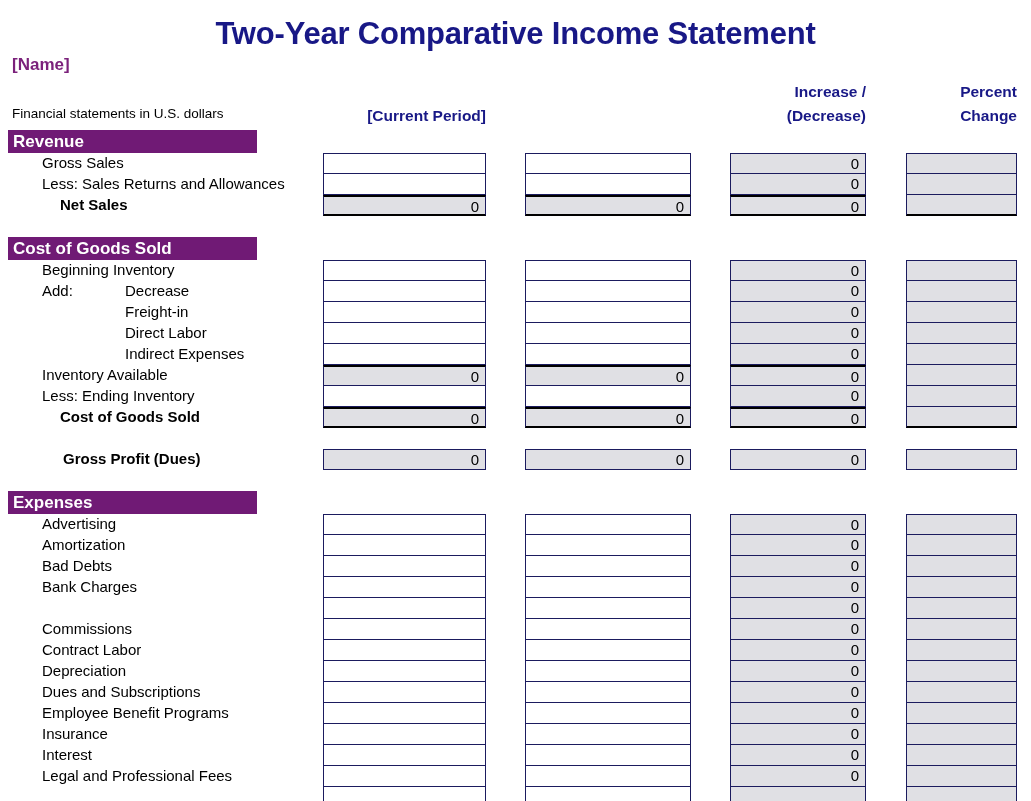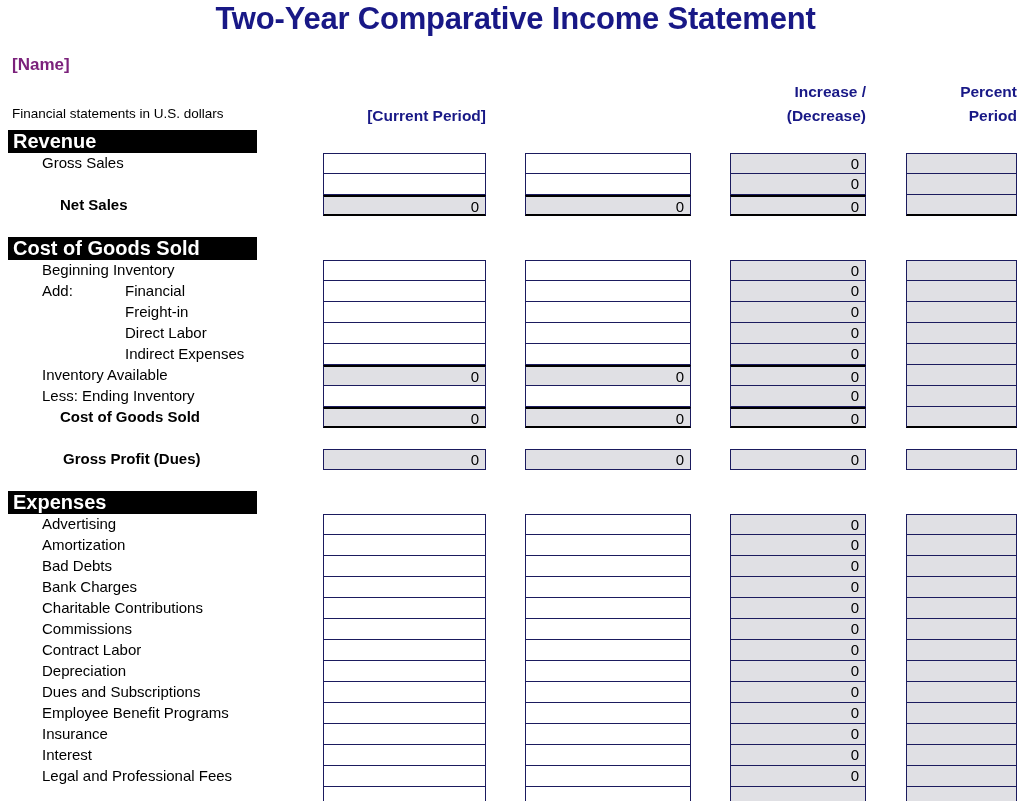--- a/index.html
+++ b/index.html
@@ -16,21 +16,21 @@
     position: relative;
   }
 
   
   .title {
     text-align: center;
     font-size: 31px;
     font-weight: bold;
     color: #181886;
     letter-spacing: -0.2px;
-    padding-top: 0;
+    padding-top: 15px;
     line-height: 38px;
     white-space: nowrap;
   }
 
   .company-name {
     position: absolute;
     left: 12px;
     top: 55px;
     font-size: 17px;
     font-weight: bold;
@@ -73,23 +73,23 @@
     position: absolute;
     left: 0;
     top: 130px;
     width: 1031px;
   }
 
   .section-bar {
     position: relative;
     margin-left: 8px;
     width: 249px;
-    background: #000000;
+    background: #701a75;
     color: #ffffff;
-    font-size: 20px;
+    font-size: 17px;
     font-weight: bold;
     height: 23px;
     line-height: 23px;
     padding-left: 5px;
     box-sizing: border-box;
     overflow: hidden;
     white-space: nowrap;
   }
 
   .spacer { height: 21px; }
@@ -148,36 +148,37 @@
 <div class="company-name">[Name]</div>
 
 <div class="colheads">
   <div class="colhead ch1">[Current Period]</div>
   <div class="colhead ch3">
     <div>Increase /</div>
     <div>(Decrease)</div>
   </div>
   <div class="colhead ch4">
     <div>Percent</div>
-    <div>Period</div>
+    <div>Change</div>
   </div>
 </div>
 
 <div class="subnote">Financial statements in U.S. dollars</div>
 
 <div class="sheet" id="sheet-body">
     <div class="section-bar">Revenue</div>
     <div class="row">
       <div class="rowlabel ind1">Gross Sales</div>
       <div class="cell c1 firstrow"></div>
       <div class="cell c2 firstrow"></div>
       <div class="cell c3 shaded firstrow">0</div>
       <div class="cell c4 shaded firstrow"></div>
     </div>
     <div class="row">
+      <div class="rowlabel ind1">Less: Sales Returns and Allowances</div>
       <div class="cell c1"></div>
       <div class="cell c2"></div>
       <div class="cell c3 shaded">0</div>
       <div class="cell c4 shaded"></div>
     </div>
     <div class="row">
       <div class="rowlabel indb">Net Sales</div>
       <div class="cell c1 shaded botthick topthick">0</div>
       <div class="cell c2 shaded botthick topthick">0</div>
       <div class="cell c3 shaded botthick topthick">0</div>
@@ -187,21 +188,21 @@
     <div class="section-bar">Cost of Goods Sold</div>
     <div class="row">
       <div class="rowlabel ind1">Beginning Inventory</div>
       <div class="cell c1 firstrow"></div>
       <div class="cell c2 firstrow"></div>
       <div class="cell c3 shaded firstrow">0</div>
       <div class="cell c4 shaded firstrow"></div>
     </div>
     <div class="row">
       <div class="rowlabel ind1">Add:</div>
-      <div class="rowlabel ind2">Financial</div>
+      <div class="rowlabel ind2">Decrease</div>
       <div class="cell c1"></div>
       <div class="cell c2"></div>
       <div class="cell c3 shaded">0</div>
       <div class="cell c4 shaded"></div>
     </div>
     <div class="row">
       <div class="rowlabel ind2">Freight-in</div>
       <div class="cell c1"></div>
       <div class="cell c2"></div>
       <div class="cell c3 shaded">0</div>
@@ -274,21 +275,20 @@
       <div class="cell c4 shaded"></div>
     </div>
     <div class="row">
       <div class="rowlabel ind1">Bank Charges</div>
       <div class="cell c1"></div>
       <div class="cell c2"></div>
       <div class="cell c3 shaded">0</div>
       <div class="cell c4 shaded"></div>
     </div>
     <div class="row">
-      <div class="rowlabel ind1">Charitable Contributions</div>
       <div class="cell c1"></div>
       <div class="cell c2"></div>
       <div class="cell c3 shaded">0</div>
       <div class="cell c4 shaded"></div>
     </div>
     <div class="row">
       <div class="rowlabel ind1">Commissions</div>
       <div class="cell c1"></div>
       <div class="cell c2"></div>
       <div class="cell c3 shaded">0</div>

